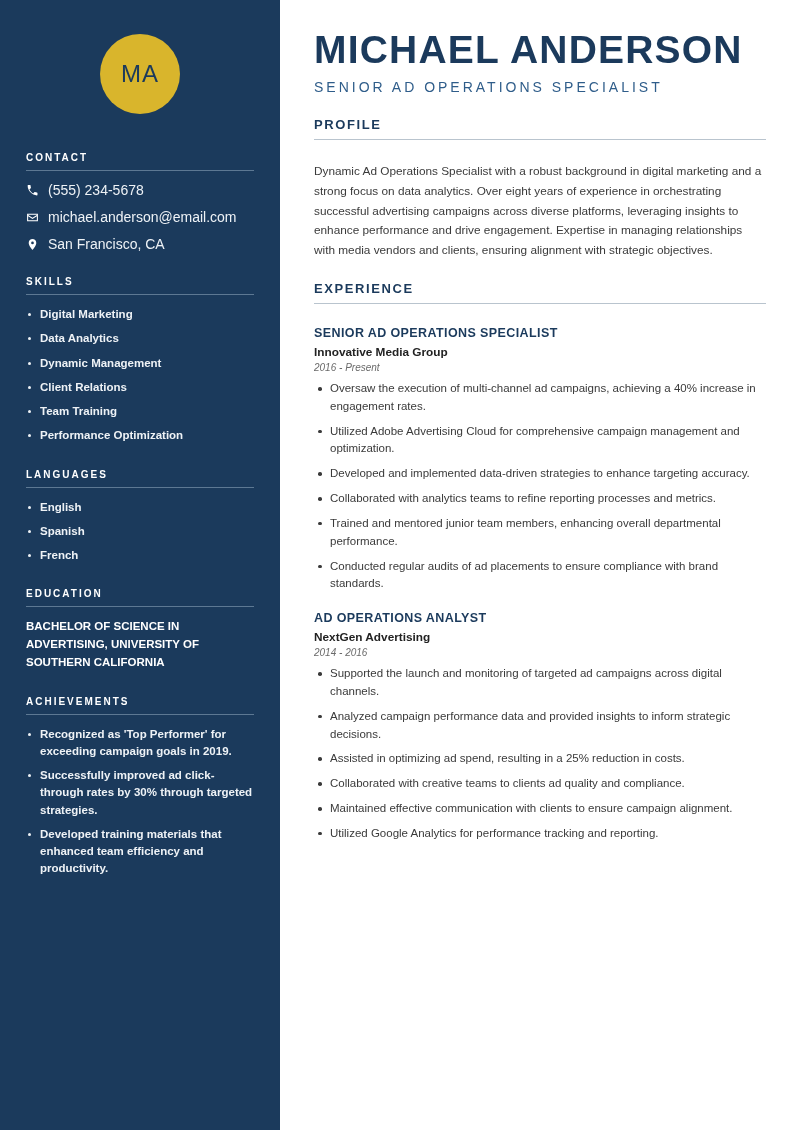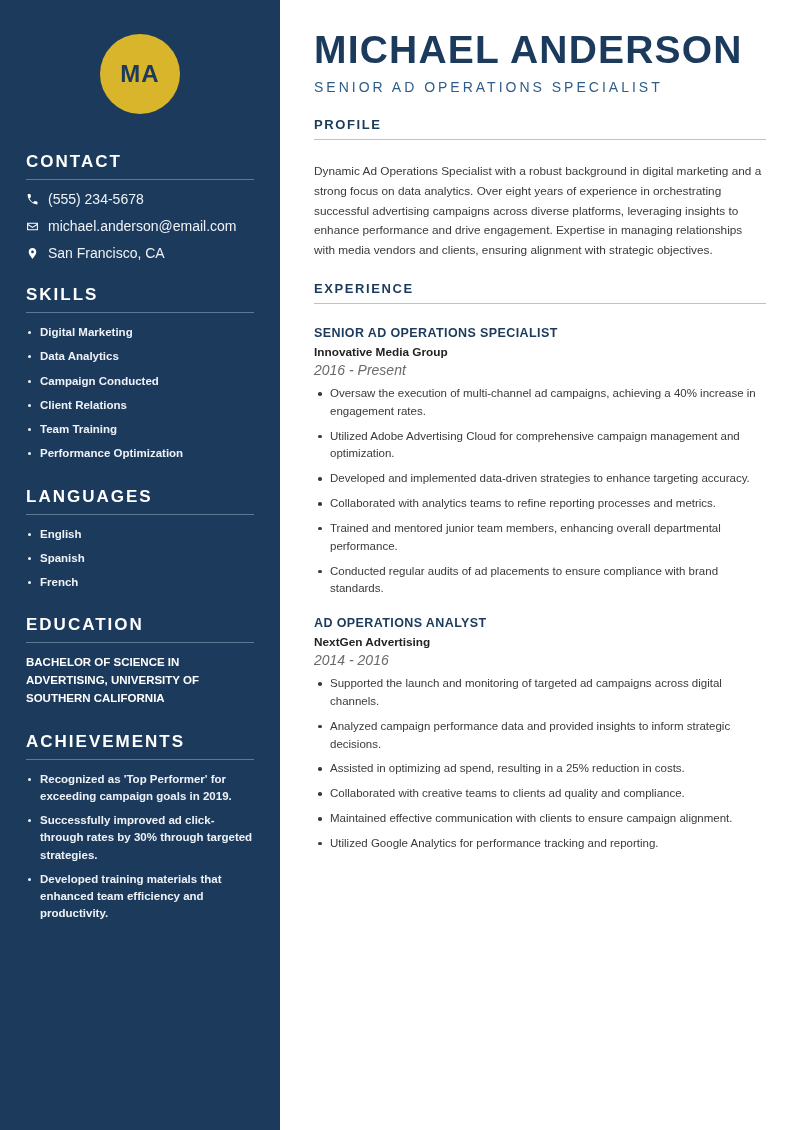--- a/index.html
+++ b/index.html
@@ -39,28 +39,28 @@
   .monogram {
     width: 80px;
     height: 80px;
     border-radius: 50%;
     background: #d9b52c;
     color: #1b3a5c;
     display: flex;
     align-items: center;
     justify-content: center;
     font-size: 24px;
-    font-weight: bold;
+    font-weight: normal;
     letter-spacing: 1px;
   }
   .side-section {
     margin-bottom: 24px;
   }
   .side-heading {
-    font-size: 17px;
+    font-size: 10px;
     font-weight: bold;
     letter-spacing: 2px;
     color: #ffffff;
     padding-bottom: 7px;
     border-bottom: 1px solid #5d7893;
     margin-bottom: 11px;
     text-transform: uppercase;
   }
   .contact-row {
     display: flex;
@@ -162,21 +162,21 @@
     margin-bottom: 5px;
     text-transform: uppercase;
   }
   .job-company {
     font-size: 11.8px;
     font-weight: bold;
     color: #222;
     margin-bottom: 3px;
   }
   .job-dates {
-    font-size: 14px;
+    font-size: 10px;
     font-style: italic;
     color: #6a6a6a;
     margin-bottom: 7px;
   }
   ul.bullets {
     list-style: none;
     margin: 0;
     padding: 0;
   }
   ul.bullets li {
@@ -238,21 +238,21 @@
         </span>
         <span class="contact-text">San Francisco, CA</span>
       </div>
     </section>
 
     <section class="side-section">
       <div class="side-heading">SKILLS</div>
       <ul class="side-list">
         <li>Digital Marketing</li>
         <li>Data Analytics</li>
-        <li>Campaign Conducted</li>
+        <li>Dynamic Management</li>
         <li>Client Relations</li>
         <li>Team Training</li>
         <li>Performance Optimization</li>
       </ul>
     </section>
 
     <section class="side-section">
       <div class="side-heading">LANGUAGES</div>
       <ul class="side-list">
         <li>English</li>

